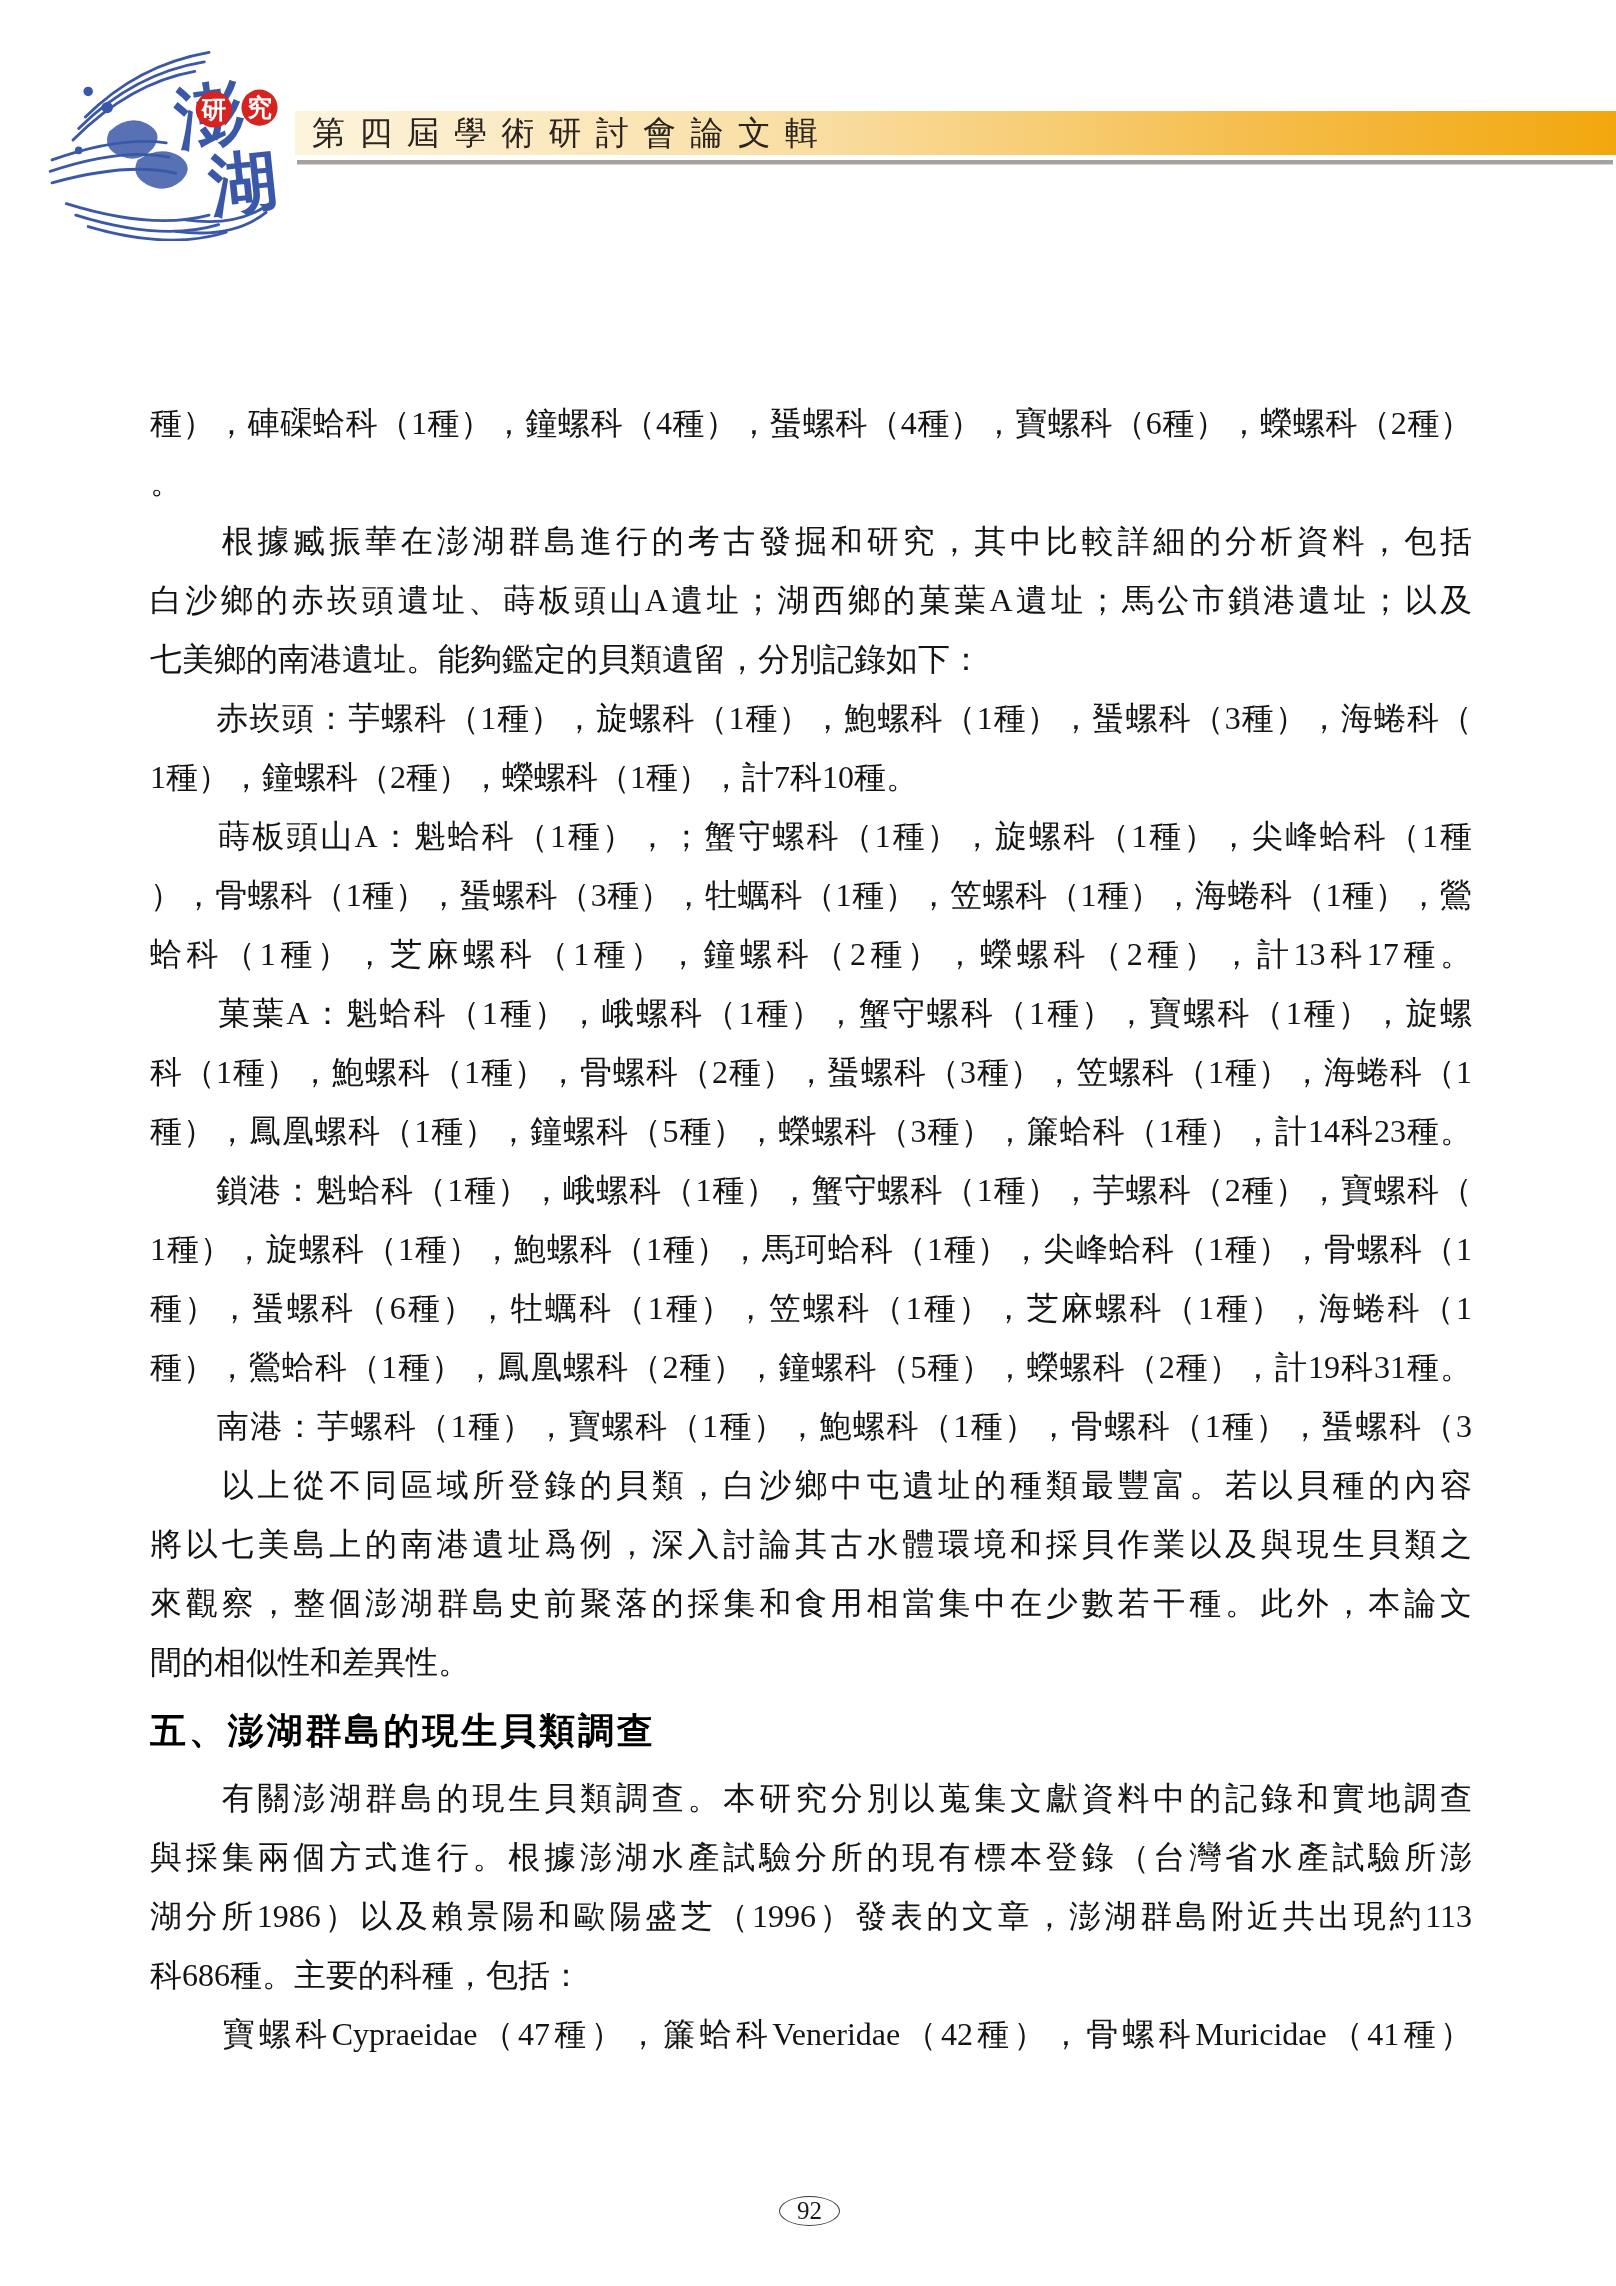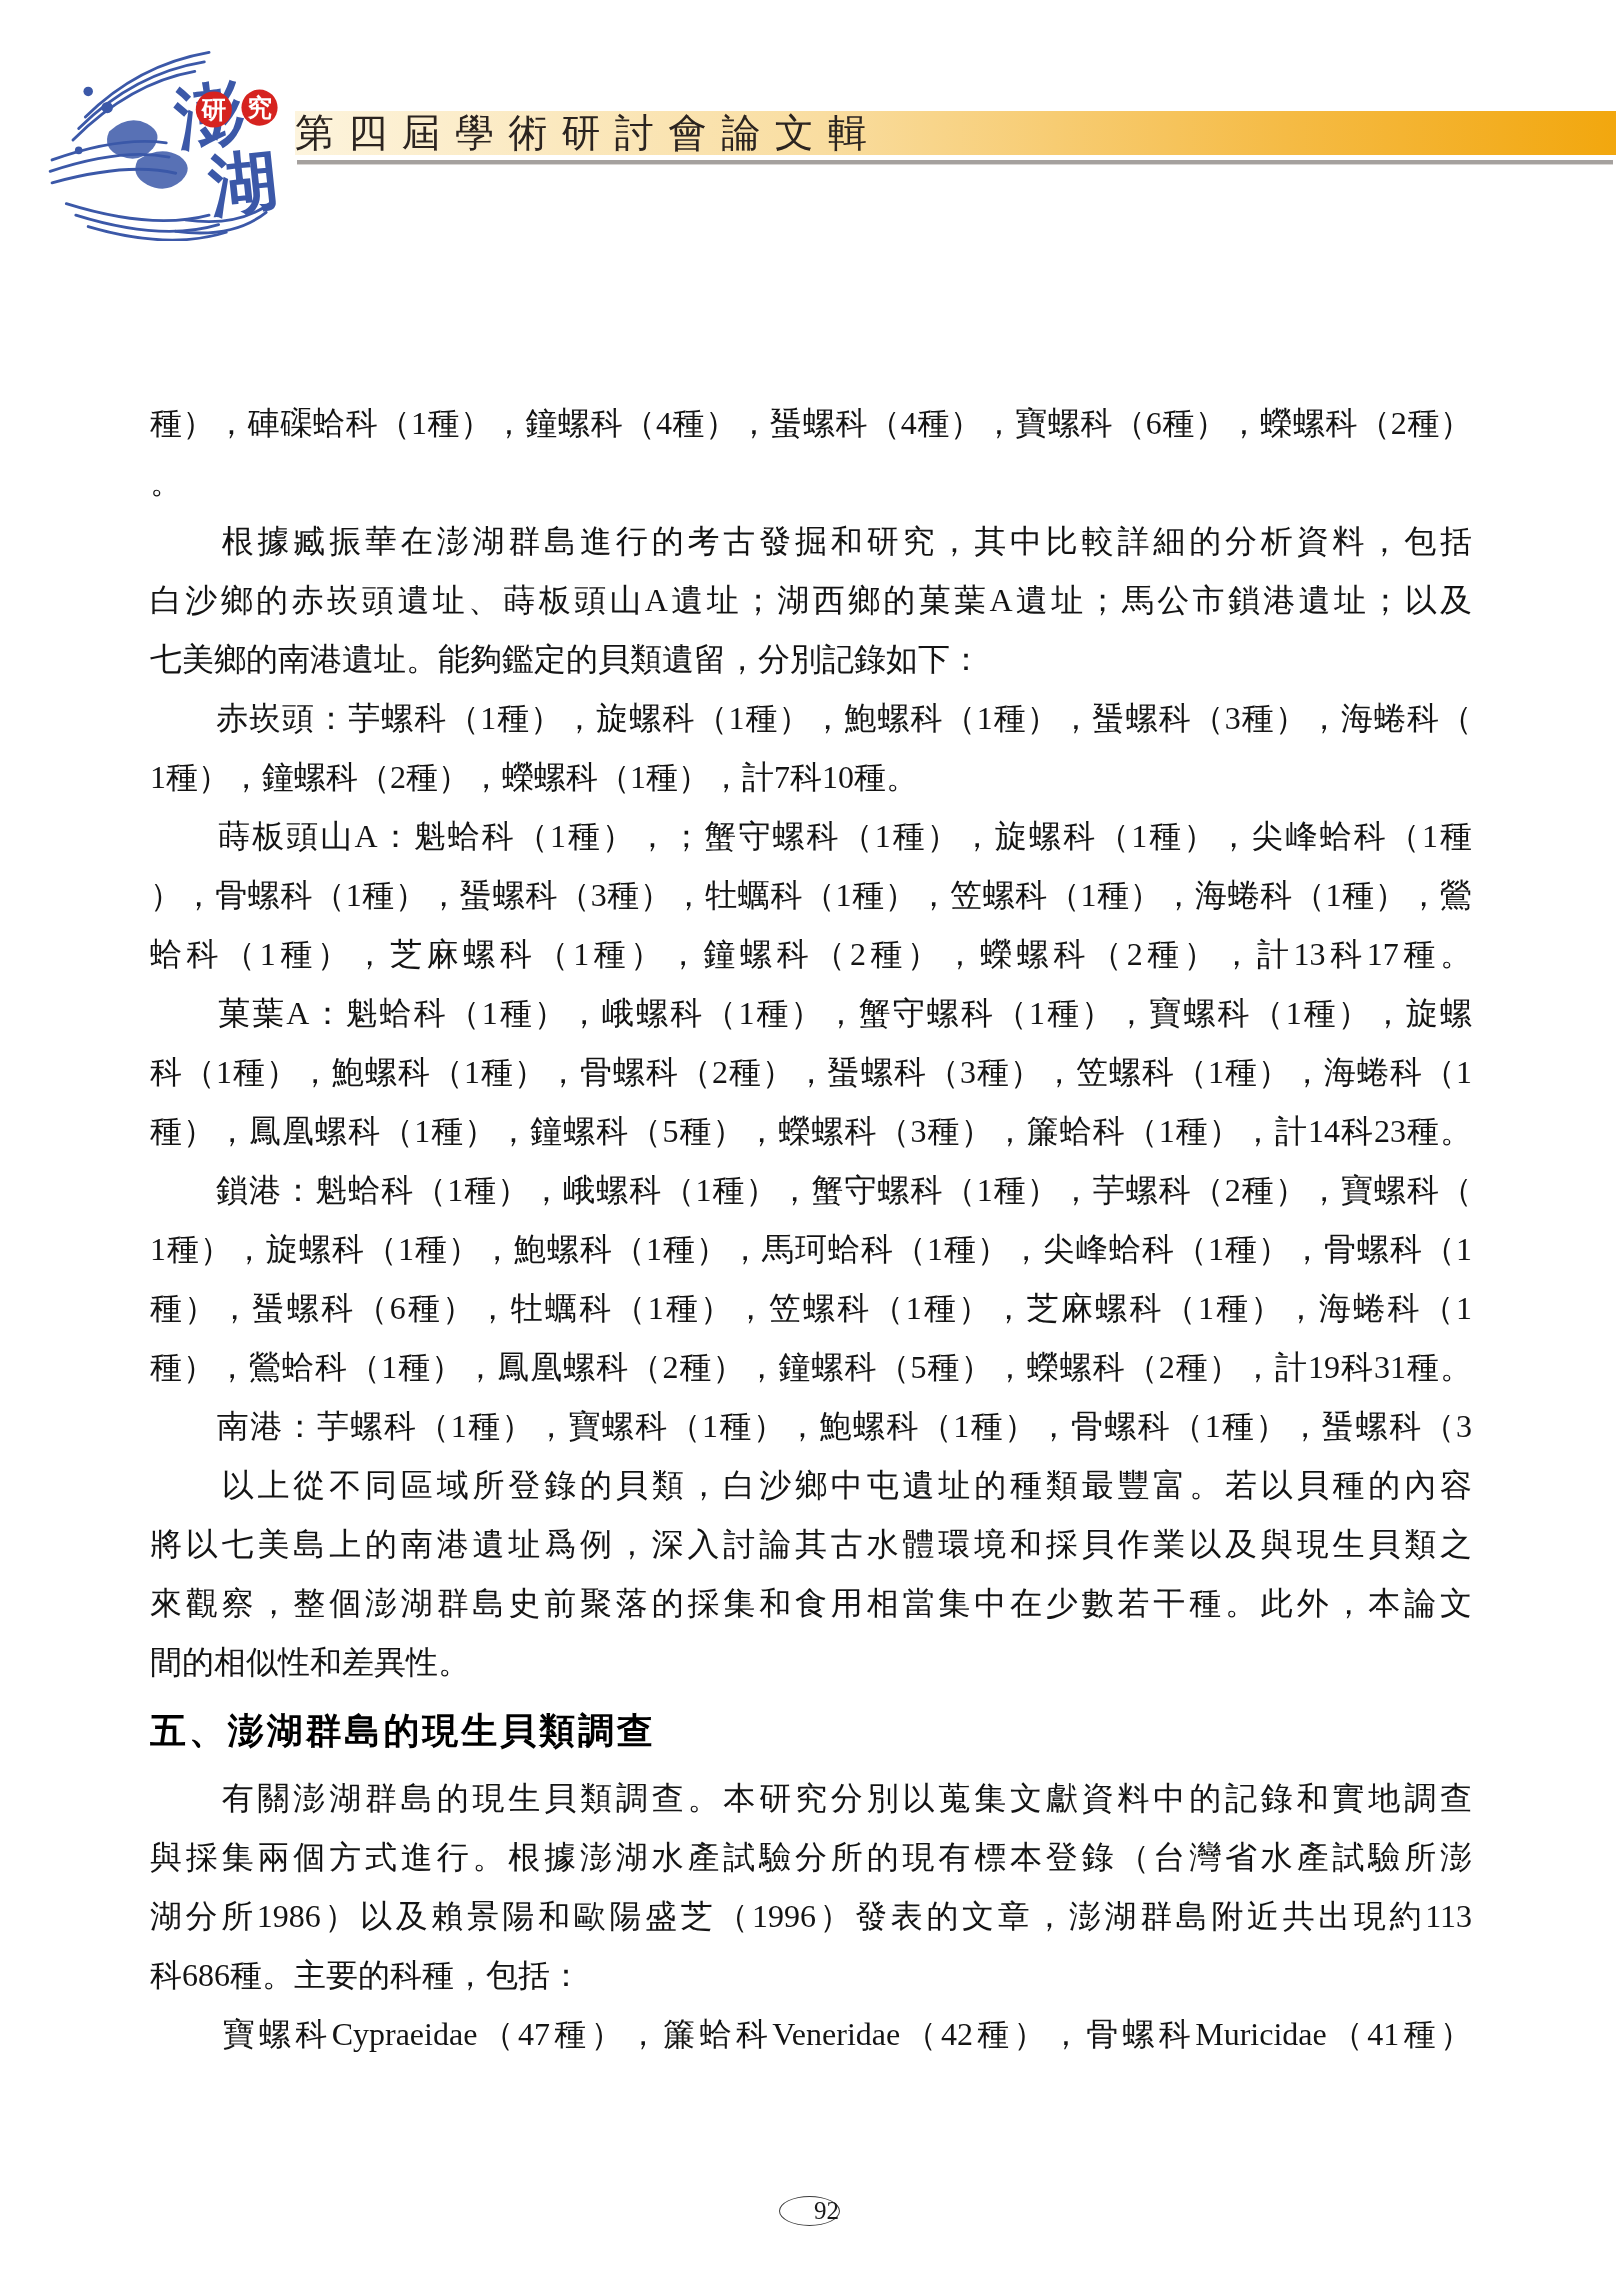--- a/index.html
+++ b/index.html
@@ -13,23 +13,24 @@
     overflow:hidden;
   }
   
   .logo{position:absolute;left:33px;top:17px;width:276px;height:224px;}
   .title-bar{
     position:absolute;left:295px;top:111px;width:1322px;height:44px;
     background:linear-gradient(90deg,#fdf4dd 0%,#f9dda0 40%,#f5bb45 75%,#f2a70e 100%);
     display:flex;align-items:center;
   }
   .title-bar .bar-title{
-    font-size:39px;
+    font-size:33px;
     letter-spacing:14.3px;
     color:#2b2420;
+    padding-left:17px;
     white-space:nowrap;
   }
   .header-rule{
     position:absolute;left:297px;top:160px;width:1316px;height:3.8px;
     background:#a5a19e;
     box-shadow:0 1px 0 #d8d5d2;
   }
   
   .article-body{
     position:absolute;left:150px;top:394px;width:1322px;
@@ -47,21 +48,21 @@
     font-family:"Liberation Sans", sans-serif;
     font-weight:bold;
     font-size:36px;
     letter-spacing:2.9px;
     color:#000000;
   }
   
   .page-num{
     position:absolute;left:779px;top:2196px;width:61px;height:30px;
     border:1.9px solid #3c3c3c;border-radius:50%;
-    display:flex;align-items:center;justify-content:flex-end;
+    display:flex;align-items:center;justify-content:center;
     font-size:25px;color:#1a1a1a;
     box-sizing:border-box;
   }
 </style>
 </head>
 <body>
 
 <div class="page">
 
   <svg class="logo" viewBox="0 0 290 235" xmlns="http://www.w3.org/2000/svg">

